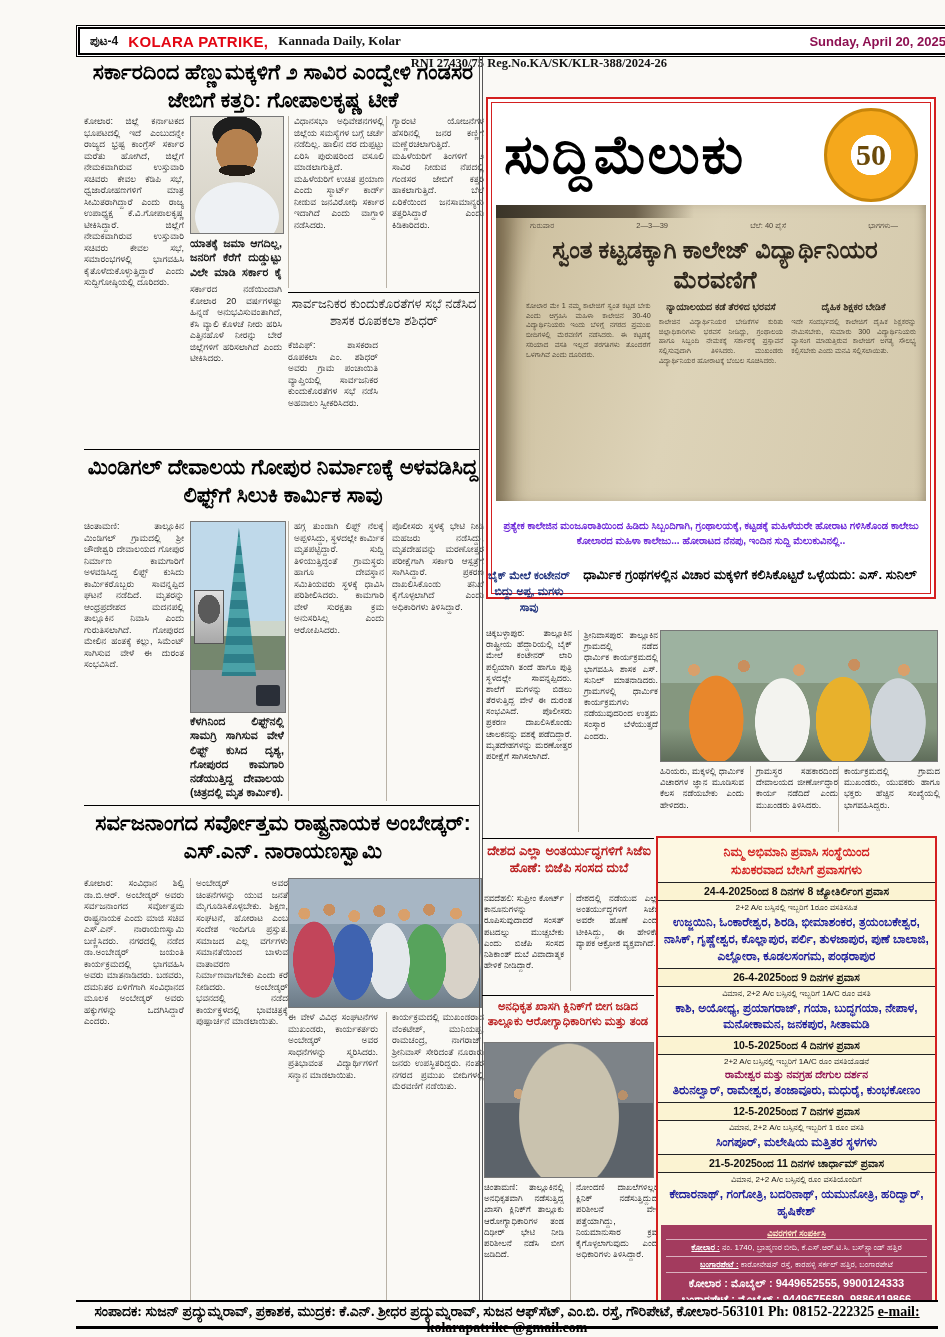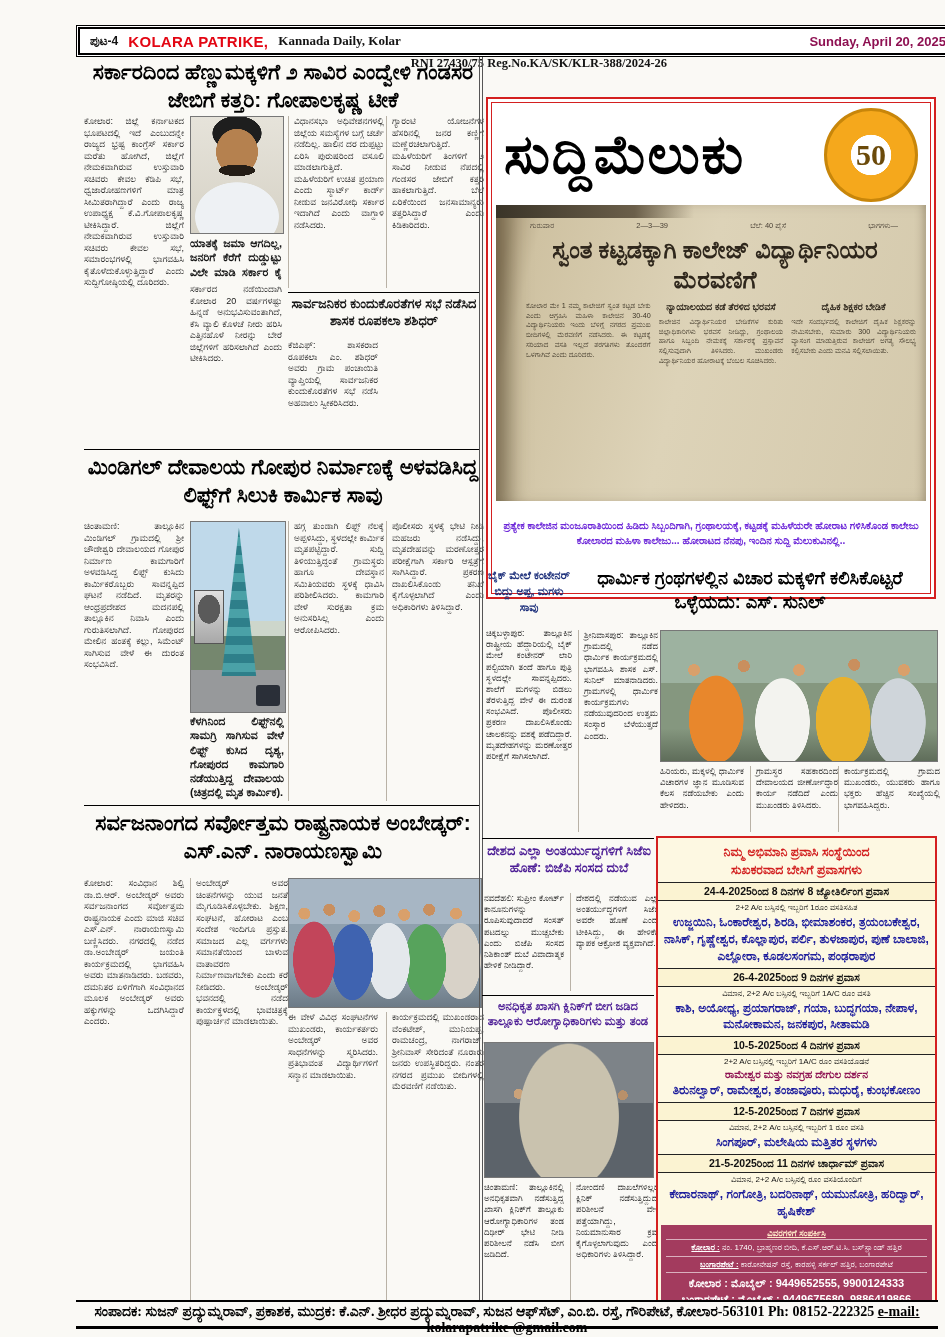--- a/index.html
+++ b/index.html
@@ -12,25 +12,25 @@
     border:2px solid #000;box-shadow:0 0 0 1px #fff,0 0 0 2px #000;
     display:flex;align-items:center;gap:10px;padding:0 10px;background:#fff;font-size:13px;}
   .mh-page{font-weight:700;font-size:12px;}
   .mh-name{color:#e30613;font-weight:800;font-size:15px;letter-spacing:.3px;}
   .mh-sub{font-family:"Liberation Serif",serif;font-weight:700;font-size:13px;}
   .mh-rni{font-family:"Liberation Serif",serif;font-weight:700;font-size:12.5px;margin-top:44px;}
   .mh-date{margin-left:auto;color:#8e1152;font-weight:800;font-size:13px;}
 
   
   .hl{font-size:21px;font-weight:800;line-height:1.35;text-align:center;color:#000;margin:0;}
-  .hl-sm{font-size:13px;font-weight:800;line-height:1.3;text-align:center;color:#4c1d95;margin:0;}
+  .hl-sm{font-size:13px;font-weight:800;line-height:1.3;text-align:center;color:#b91c1c;margin:0;}
   .col{font-size:9px;line-height:1.28;text-align:justify;overflow:hidden;color:#1a1a1a;}
   .rl{border-left:1px solid #b9b2a6;padding-left:5px;}
   .cap{font-size:11px;font-weight:700;line-height:1.3;text-align:justify;overflow:hidden;}
-  .subhead{border-top:1.5px solid #000;padding-top:3px;font-size:13px;font-weight:700;
+  .subhead{border-top:1.5px solid #000;padding-top:3px;font-size:13px;font-weight:400;
            line-height:1.3;text-align:center;}
   .hrule{border-top:1.5px solid #000;height:0;}
   .vrule2{width:2px;border-left:1px solid #555;border-right:1px solid #555;}
 
   
   .ph{overflow:hidden;border:1px solid #777;background:#cfcfc8;}
   .ph-portrait{background:
      radial-gradient(ellipse 20% 5% at 50% 46%, #241d16 98%, transparent 100%),
      radial-gradient(ellipse 23% 20% at 50% 30%, #b5814f 98%, transparent 100%),
      radial-gradient(ellipse 27% 15% at 50% 14%, #1e1e1e 98%, transparent 100%),
@@ -194,21 +194,21 @@
         <div class="clip-sub">ದೈಹಿಕ ಶಿಕ್ಷಕರ ಬೇಡಿಕೆ</div>
         <p>ಇದೇ ಸಂದರ್ಭದಲ್ಲಿ ಕಾಲೇಜಿಗೆ ದೈಹಿಕ ಶಿಕ್ಷಕರನ್ನು ನೇಮಿಸಬೇಕು, ಸುಮಾರು 300 ವಿದ್ಯಾರ್ಥಿನಿಯರು ವ್ಯಾಸಂಗ ಮಾಡುತ್ತಿರುವ ಕಾಲೇಜಿಗೆ ಅಗತ್ಯ ಸೌಲಭ್ಯ ಕಲ್ಪಿಸಬೇಕು ಎಂದು ಮನವಿ ಸಲ್ಲಿಸಲಾಯಿತು.</p>
       </div>
     </div>
     <div class="mk-cap">ಪ್ರತ್ಯೇಕ ಕಾಲೇಜಿನ ಮಂಜೂರಾತಿಯಿಂದ ಹಿಡಿದು ಸಿಬ್ಬಂದಿಗಾಗಿ, ಗ್ರಂಥಾಲಯಕ್ಕೆ, ಕಟ್ಟಡಕ್ಕೆ ಮಹಿಳೆಯರೇ ಹೋರಾಟ ಗಳಿಸಿಕೊಂಡ ಕಾಲೇಜು ಕೋಲಾರದ ಮಹಿಳಾ ಕಾಲೇಜು... ಹೋರಾಟದ ನೆನಪು, ಇಂದಿನ ಸುದ್ದಿ ಮೆಲುಕುವಿನಲ್ಲಿ..</div>
   </section>
 
   <div class="abs bike-hl" style="left:486px;top:568px;width:86px;">ಬೈಕ್ ಮೇಲೆ ಕಂಟೇನರ್ ಬಿದ್ದು ಅಪ್ಪ, ಮಗಳು ಸಾವು</div>
   <div class="abs smallcol" style="left:486px;top:628px;width:86px;height:204px;">ಚಿಕ್ಕಬಳ್ಳಾಪುರ: ತಾಲ್ಲೂಕಿನ ರಾಷ್ಟ್ರೀಯ ಹೆದ್ದಾರಿಯಲ್ಲಿ ಬೈಕ್ ಮೇಲೆ ಕಂಟೇನರ್ ಲಾರಿ ಪಲ್ಟಿಯಾಗಿ ತಂದೆ ಹಾಗೂ ಪುತ್ರಿ ಸ್ಥಳದಲ್ಲೇ ಸಾವನ್ನಪ್ಪಿದರು. ಶಾಲೆಗೆ ಮಗಳನ್ನು ಬಿಡಲು ತೆರಳುತ್ತಿದ್ದ ವೇಳೆ ಈ ದುರಂತ ಸಂಭವಿಸಿದೆ. ಪೊಲೀಸರು ಪ್ರಕರಣ ದಾಖಲಿಸಿಕೊಂಡು ಚಾಲಕನನ್ನು ವಶಕ್ಕೆ ಪಡೆದಿದ್ದಾರೆ. ಮೃತದೇಹಗಳನ್ನು ಮರಣೋತ್ತರ ಪರೀಕ್ಷೆಗೆ ಸಾಗಿಸಲಾಗಿದೆ.</div>
 
-  <h2 class="abs hl" style="left:578px;top:566px;width:344px;font-size:18px;">ಧಾರ್ಮಿಕ ಗ್ರಂಥಗಳಲ್ಲಿನ ವಿಚಾರ ಮಕ್ಕಳಿಗೆ ಕಲಿಸಿಕೊಟ್ಟರೆ ಒಳ್ಳೆಯದು: ಎಸ್. ಸುನಿಲ್</h2>
+  <h2 class="abs hl" style="left:578px;top:566px;width:344px;font-size:13px;">ಧಾರ್ಮಿಕ ಗ್ರಂಥಗಳಲ್ಲಿನ ವಿಚಾರ ಮಕ್ಕಳಿಗೆ ಕಲಿಸಿಕೊಟ್ಟರೆ ಒಳ್ಳೆಯದು: ಎಸ್. ಸುನಿಲ್</h2>
   <div class="abs smallcol rl" style="left:578px;top:630px;width:74px;height:202px;">ಶ್ರೀನಿವಾಸಪುರ: ತಾಲ್ಲೂಕಿನ ಗ್ರಾಮದಲ್ಲಿ ನಡೆದ ಧಾರ್ಮಿಕ ಕಾರ್ಯಕ್ರಮದಲ್ಲಿ ಭಾಗವಹಿಸಿ ಶಾಸಕ ಎಸ್. ಸುನಿಲ್ ಮಾತನಾಡಿದರು. ಗ್ರಾಮಗಳಲ್ಲಿ ಧಾರ್ಮಿಕ ಕಾರ್ಯಕ್ರಮಗಳು ನಡೆಯುವುದರಿಂದ ಉತ್ತಮ ಸಂಸ್ಕಾರ ಬೆಳೆಯುತ್ತದೆ ಎಂದರು.</div>
   <div class="abs ph crowdB" style="left:660px;top:630px;width:276px;height:130px;"></div>
   <div class="abs smallcol" style="left:660px;top:766px;width:84px;height:66px;">ಹಿರಿಯರು, ಮಕ್ಕಳಲ್ಲಿ ಧಾರ್ಮಿಕ ವಿಚಾರಗ‍ಳ ಜ್ಞಾನ ಮೂಡಿಸುವ ಕೆಲಸ ನಡೆಯಬೇಕು ಎಂದು ಹೇಳಿದರು.</div>
   <div class="abs smallcol rl" style="left:750px;top:766px;width:82px;height:66px;">ಗ್ರಾಮಸ್ಥರ ಸಹಕಾರದಿಂದ ದೇವಾಲಯದ ಜೀರ್ಣೋದ್ಧಾರ ಕಾರ್ಯ ನಡೆದಿದೆ ಎಂದು ಮುಖಂಡರು ತಿಳಿಸಿದರು.</div>
   <div class="abs smallcol rl" style="left:838px;top:766px;width:96px;height:66px;">ಕಾರ್ಯಕ್ರಮದಲ್ಲಿ ಗ್ರಾಮದ ಮುಖಂಡರು, ಯುವಕರು ಹಾಗೂ ಭಕ್ತರು ಹೆಚ್ಚಿನ ಸಂಖ್ಯೆಯಲ್ಲಿ ಭಾಗವಹಿಸಿದ್ದರು.</div>
 
   <div class="abs hrule" style="left:482px;top:838px;width:172px;"></div>
   <div class="abs hl-sm" style="left:484px;top:843px;width:170px;">ದೇಶದ ಎಲ್ಲಾ ಅಂತರ್ಯುದ್ಧಗಳಿಗೆ ಸಿಜೆಐ ಹೊಣೆ: ಬಿಜೆಪಿ ಸಂಸದ ದುಬೆ</div>
   <div class="abs smallcol" style="left:484px;top:893px;width:80px;height:98px;">ನವದೆಹಲಿ: ಸುಪ್ರೀಂ ಕೋರ್ಟ್ ಕಾನೂನುಗಳನ್ನು ರೂಪಿಸುವುದಾದರೆ ಸಂಸತ್ ಪಟದಲ್ನು ಮುಚ್ಚಬೇಕು ಎಂದು ಬಿಜೆಪಿ ಸಂಸದ ನಿಶಿಕಾಂತ್ ದುಬೆ ವಿವಾದಾತ್ಮಕ ಹೇಳಿಕೆ ನೀಡಿದ್ದಾರೆ.</div>
   <div class="abs smallcol rl" style="left:570px;top:893px;width:84px;height:98px;">ದೇಶದಲ್ಲಿ ನಡೆಯುವ ಎಲ್ಲಾ ಅಂತರ್ಯುದ್ಧಗಳಿಗೆ ಸಿಜೆಐ ಅವರೇ ಹೊಣೆ ಎಂದು ಟೀಕಿಸಿದ್ದು, ಈ ಹೇಳಿಕೆಗೆ ವ್ಯಾಪಕ ಆಕ್ರೋಶ ವ್ಯಕ್ತವಾಗಿದೆ.</div>

